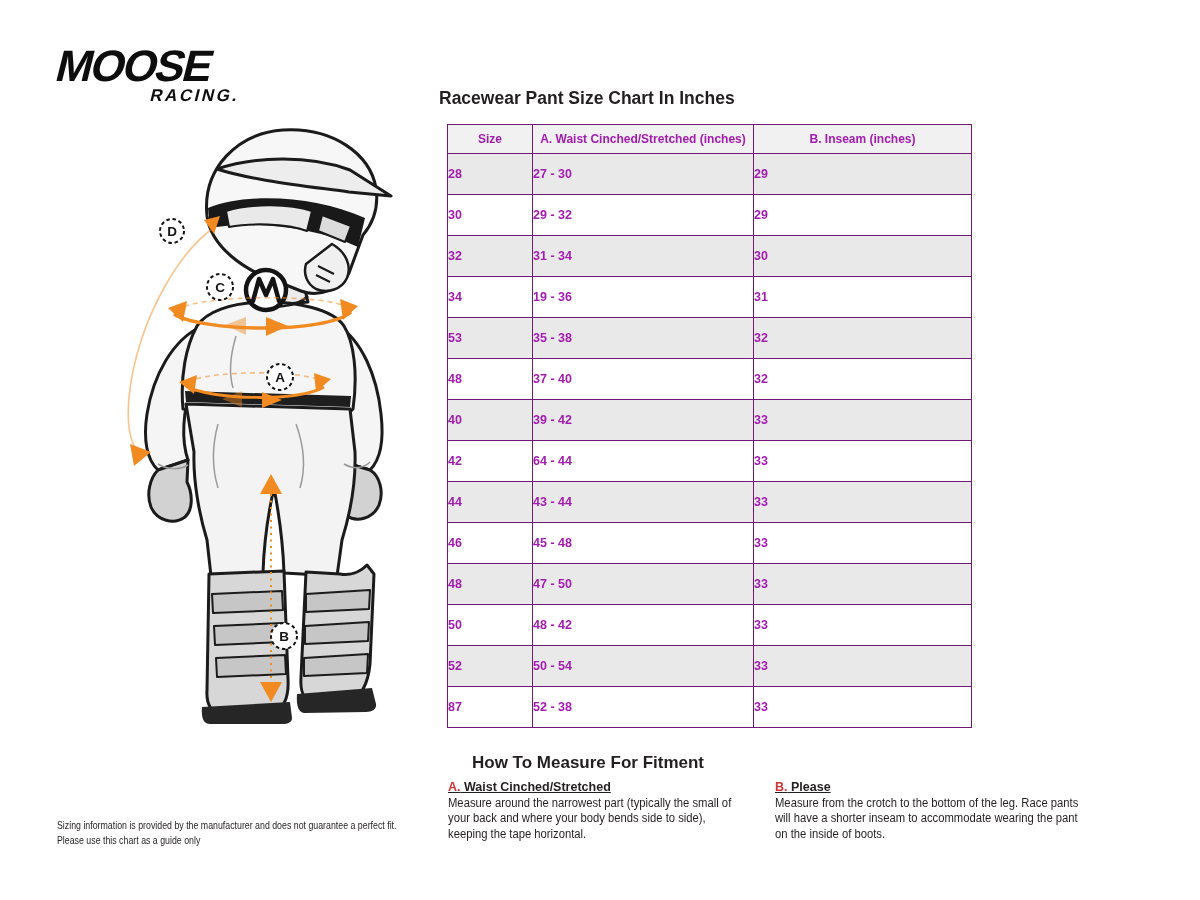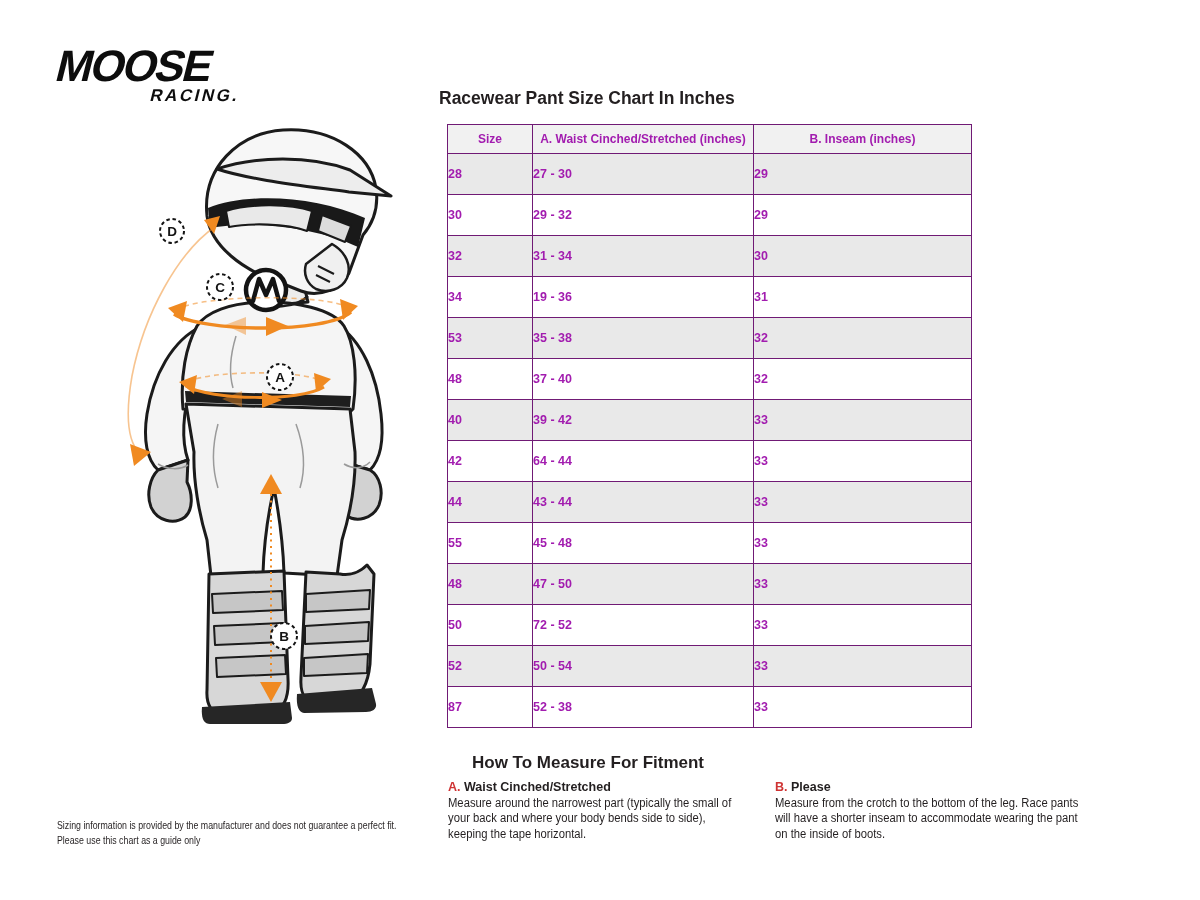--- a/index.html
+++ b/index.html
@@ -22,21 +22,21 @@
   .size-table th { height:29px; font-size:12px; background:#f1f1f1; }
   .size-table td { height:41px; font-size:12.5px; }
   .size-table col.c1 { width:85px; } .size-table col.c2 { width:221px; } .size-table col.c3 { width:218px; }
   .size-table tbody tr:nth-child(odd) { background:#e9e9e9; }
   .size-table tbody tr:nth-child(even){ background:#ffffff; }
   
   .fit-heading { position:absolute; left:448px; top:753px; font-size:17px; font-weight:bold;margin-left:24px; }
   .fit-block { position:absolute; top:780px; }
   .fit-a { left:448px; width:340px; }
   .fit-b { left:775px; width:350px; }
-  .fit-head { font-size:12.5px; font-weight:bold; }
+  .fit-head { font-size:12.5px; font-weight:bold;text-decoration:underline; }
   .fit-letter { color:#cf3333; }
   .fit-text { font-size:12.5px; line-height:1.22; margin-top:2px; width:330px;
               transform:scaleX(0.9); transform-origin:0 0; }
   .fit-b .fit-text { width:345px; }
   
   .disclaimer { position:absolute; left:57px; top:818px; font-size:11px; line-height:1.35;
                 white-space:nowrap; transform:scaleX(0.8); transform-origin:0 0; }
   
   .figure-wrap { position:absolute; left:50px; top:124px; width:372px; height:622px; }
 </style>
@@ -186,32 +186,32 @@
           <td>42</td>
           <td>64 - 44</td>
           <td>33</td>
         </tr>
         <tr>
           <td>44</td>
           <td>43 - 44</td>
           <td>33</td>
         </tr>
         <tr>
-          <td>55</td>
+          <td>46</td>
           <td>45 - 48</td>
           <td>33</td>
         </tr>
         <tr>
           <td>48</td>
           <td>47 - 50</td>
           <td>33</td>
         </tr>
         <tr>
           <td>50</td>
-          <td>72 - 52</td>
+          <td>48 - 42</td>
           <td>33</td>
         </tr>
         <tr>
           <td>52</td>
           <td>50 - 54</td>
           <td>33</td>
         </tr>
         <tr>
           <td>87</td>
           <td>52 - 38</td>

